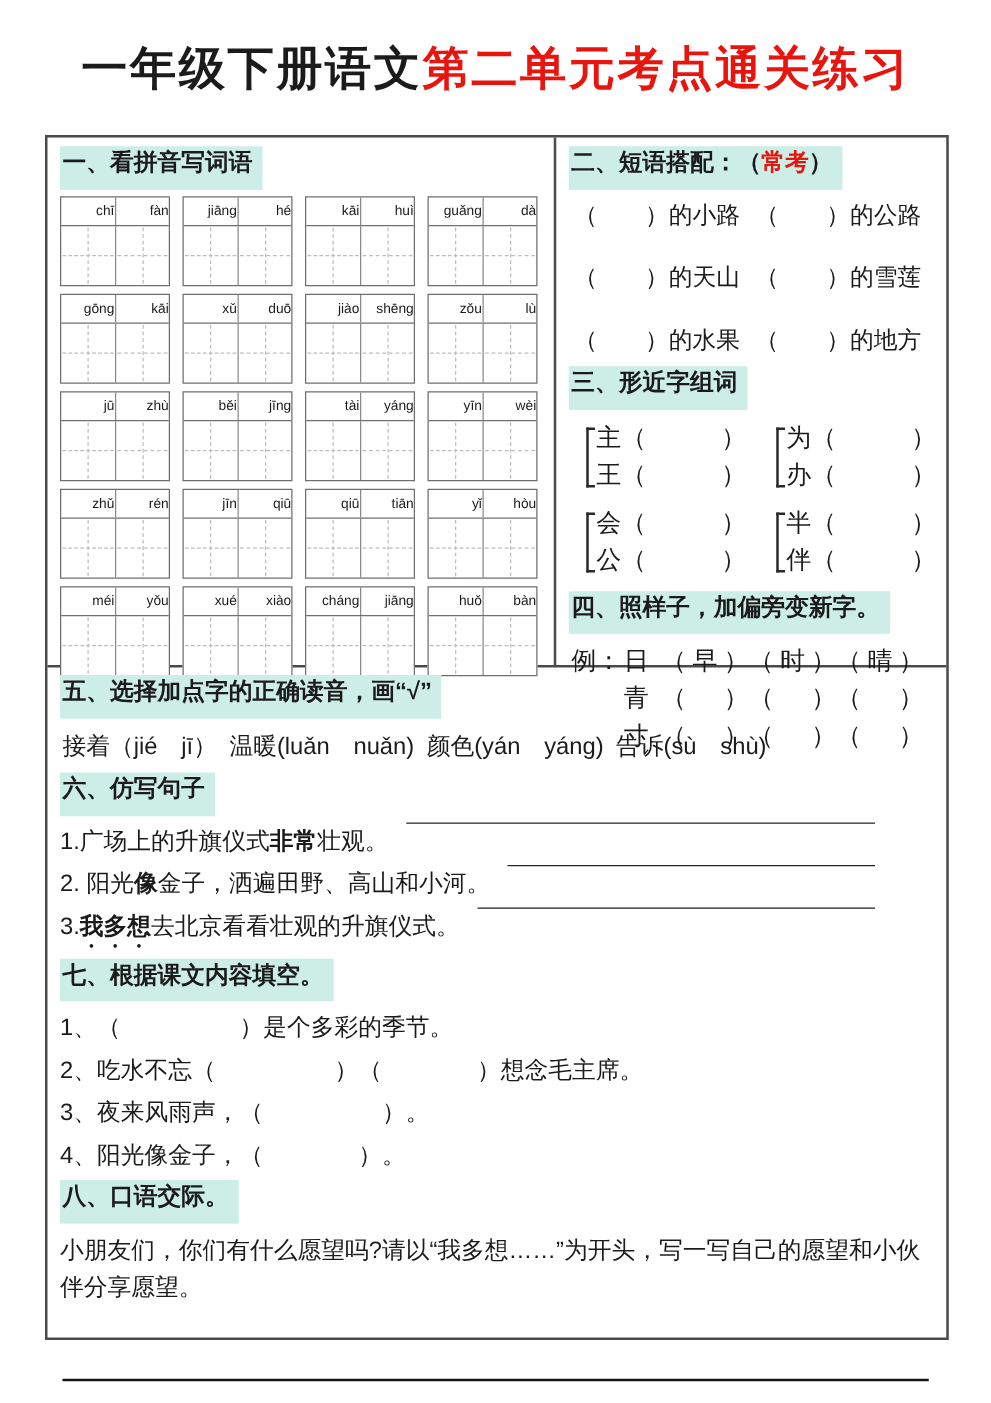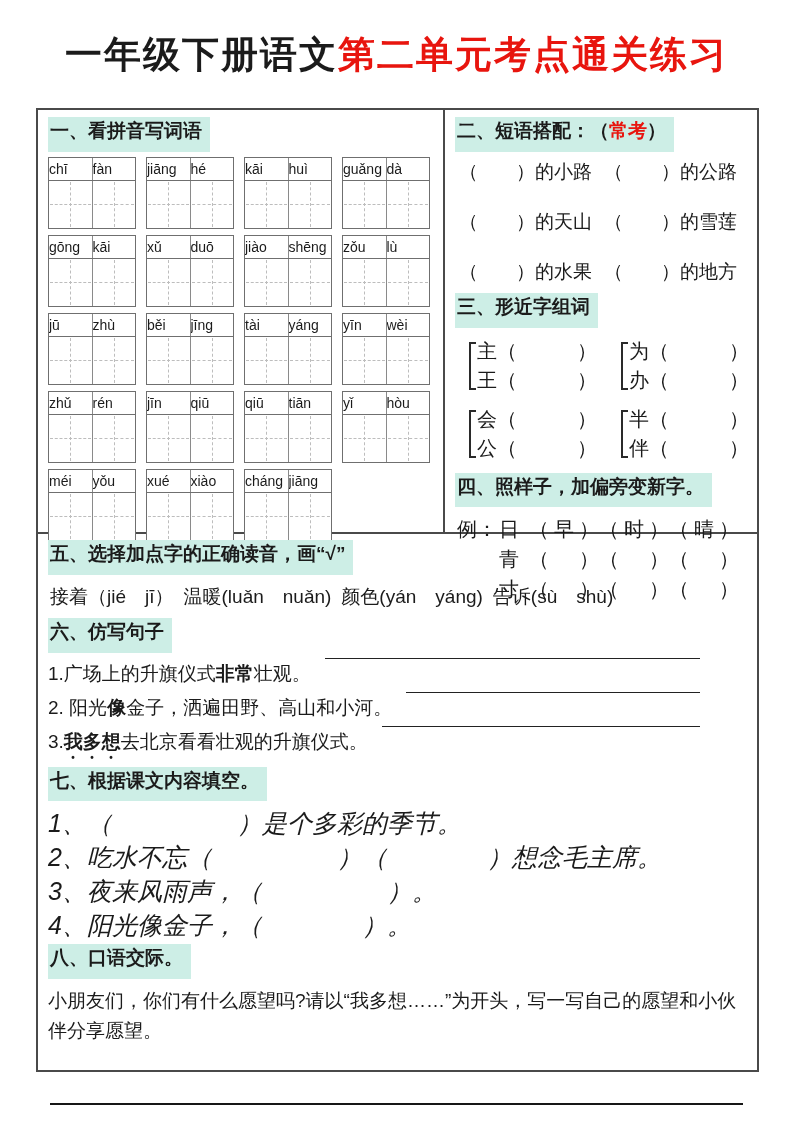--- a/index.html
+++ b/index.html
@@ -18,21 +18,21 @@
   .col-left  { width:405px; padding:5px 8px 0 10px; }
   .col-right { flex:1; border-left:2px solid #4a4a4a; padding:5px 8px 0 10px; }
 
   .sec-head { display:inline-block; background:var(--hl,#cdeee6); font-weight:bold; font-size:19px; padding:2px 8px 9px 2px; margin:2px 0 5px 0; line-height:1.25; }
   .sec-head .t-red { color:var(--red,#e8150e); }
 
   
   .pin-grid-row { display:flex; gap:10px; margin-bottom:6px; }
   .pin-block { width:88px; border:1px solid #6f6f6f; background:#fff; }
   .pin-row { display:flex; height:23px; border-bottom:1px solid #6f6f6f; }
-  .pin-cell { flex:1; text-align:left; font-size:14px; line-height:22px; white-space:nowrap; overflow:hidden; }
+  .pin-cell { flex:1; text-align:right; font-size:11px; line-height:22px; white-space:nowrap; overflow:hidden; }
   .pin-cell + .pin-cell { border-left:1px solid #8a8a8a; }
   .write-row { display:flex; height:47px; }
   .w-cell { flex:1; position:relative; }
   .w-cell + .w-cell { border-left:1px solid #8a8a8a; }
   .w-cell::before { content:""; position:absolute; left:1px; right:1px; top:50%; border-top:1px dashed #bdbdbd; }
   .w-cell::after  { content:""; position:absolute; top:1px; bottom:1px; left:50%; border-left:1px dashed #bdbdbd; }
 
   
   .phrase-grid { display:grid; grid-template-columns:1fr 1fr; row-gap:24px; font-size:19px; padding:2px 0 6px 4px; }
   .phrase-item { white-space:nowrap; }
@@ -52,21 +52,21 @@
   .paren-ans { display:inline-block; }
   .paren-ans .ans { display:inline-block; min-width:30px; text-align:center; }
 
   
   .bottom-area { padding:4px 12px 0 10px; }
   .reading-line { display:flex; gap:10px; font-size:19px; margin:4px 0 6px 2px; white-space:nowrap; }
   .sentence-row { display:flex; align-items:flex-start; font-size:19px; line-height:32px; margin-bottom:2px; }
   .sentence-row .blank { flex:1; border-bottom:1.5px solid #222; margin:0 45px 6px 14px; min-width:120px; }
   .em-b { font-weight:bold; }
   .em-dot { font-weight:bold; -webkit-text-emphasis:dot #1b1b1b; text-emphasis:dot #1b1b1b; -webkit-text-emphasis-position:under right; text-emphasis-position:under right; }
-  .fill-row { font-size:25px; line-height:34px; white-space:nowrap;font-style:italic; }
+  .fill-row { font-size:19px; line-height:34px; white-space:nowrap; }
   .s8-body { font-size:19px; line-height:30px; margin-top:2px; }
   .answer-lines { margin-top:26px; }
   .answer-line { height:33px; border-bottom:2px solid #161616; margin:0 2px; }
 </style>
 </head>
 <body>
 
 <div class="page">
 
   <h1 class="title"><span>一年级下册语文</span><span class="t-red">第二单元考点通关练习</span></h1>
@@ -264,20 +264,30 @@
                 </div>
                 <div class="write-row">
                   <div class="w-cell"></div>
                   <div class="w-cell"></div>
                 </div>
               </div>
               <div class="pin-block">
                 <div class="pin-row">
                   <div class="pin-cell">cháng</div>
                   <div class="pin-cell">jiāng</div>
+                </div>
+                <div class="write-row">
+                  <div class="w-cell"></div>
+                  <div class="w-cell"></div>
+                </div>
+              </div>
+              <div class="pin-block">
+                <div class="pin-row">
+                  <div class="pin-cell">huǒ</div>
+                  <div class="pin-cell">bàn</div>
                 </div>
                 <div class="write-row">
                   <div class="w-cell"></div>
                   <div class="w-cell"></div>
                 </div>
               </div>
             </div>
           </div>
       </div>
 

